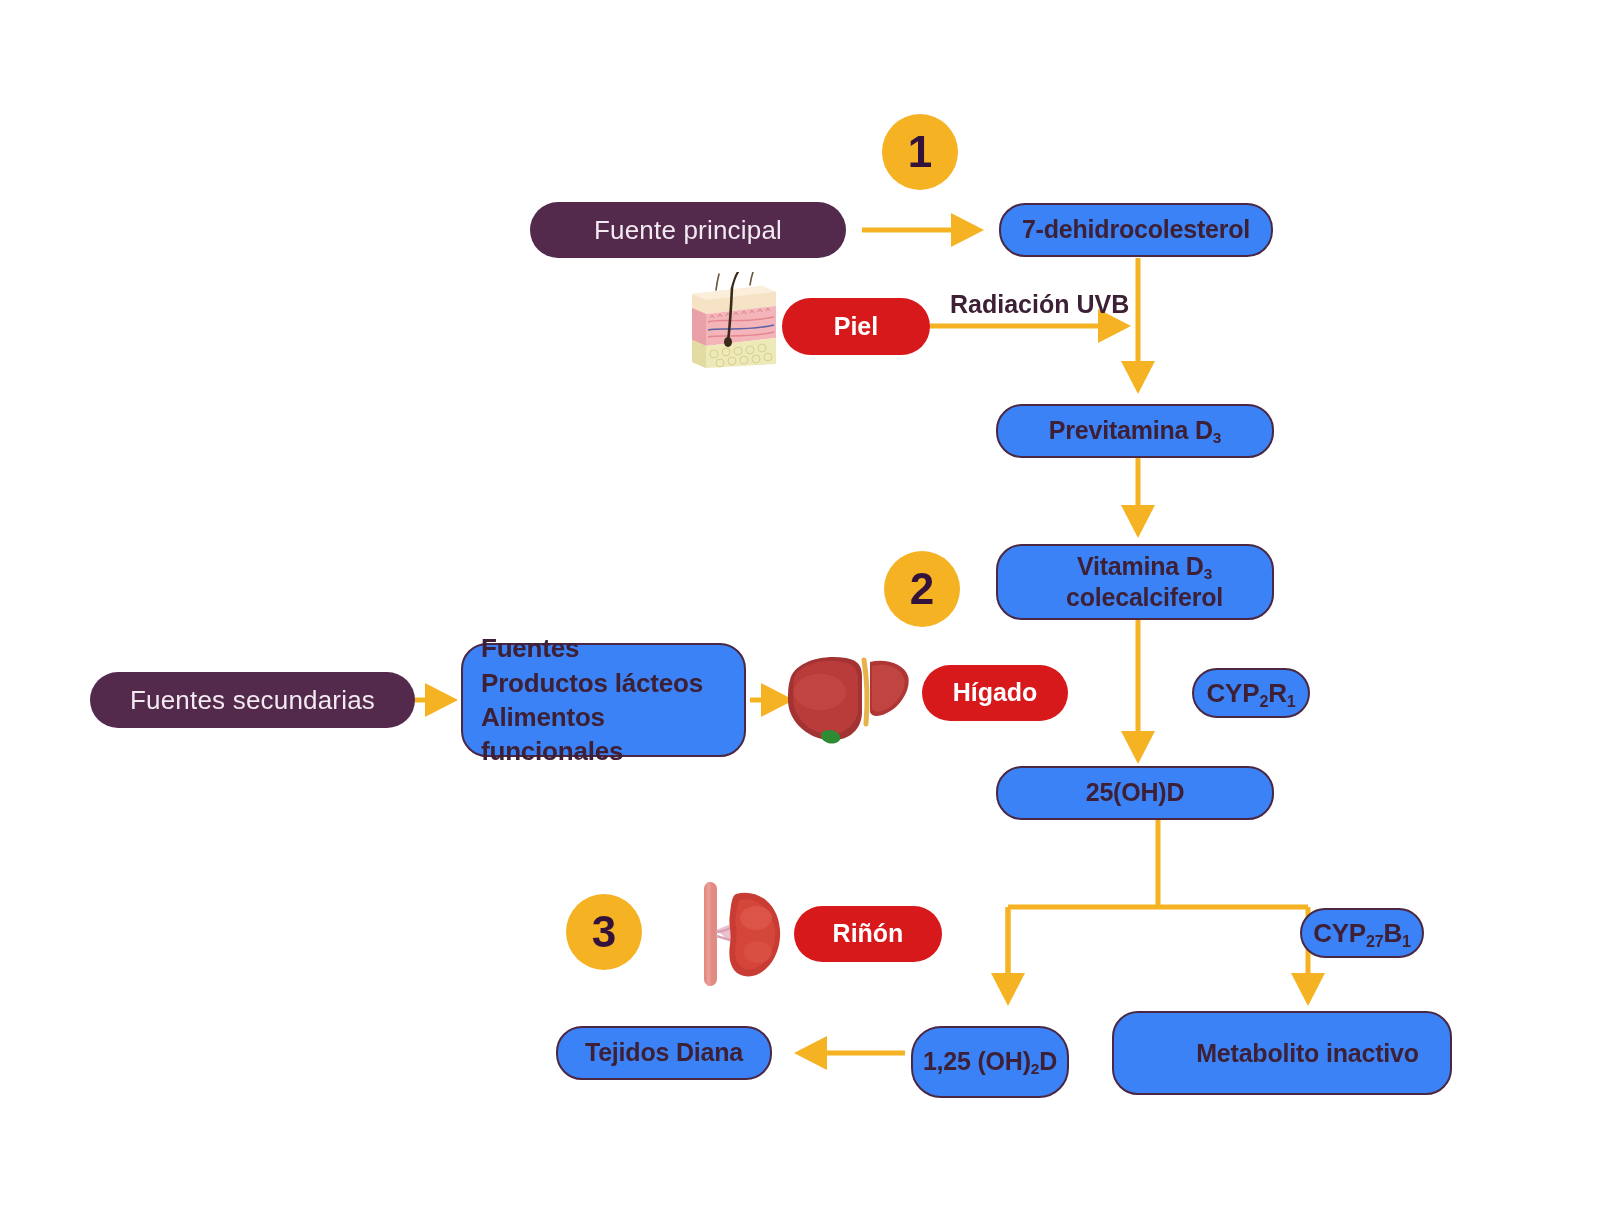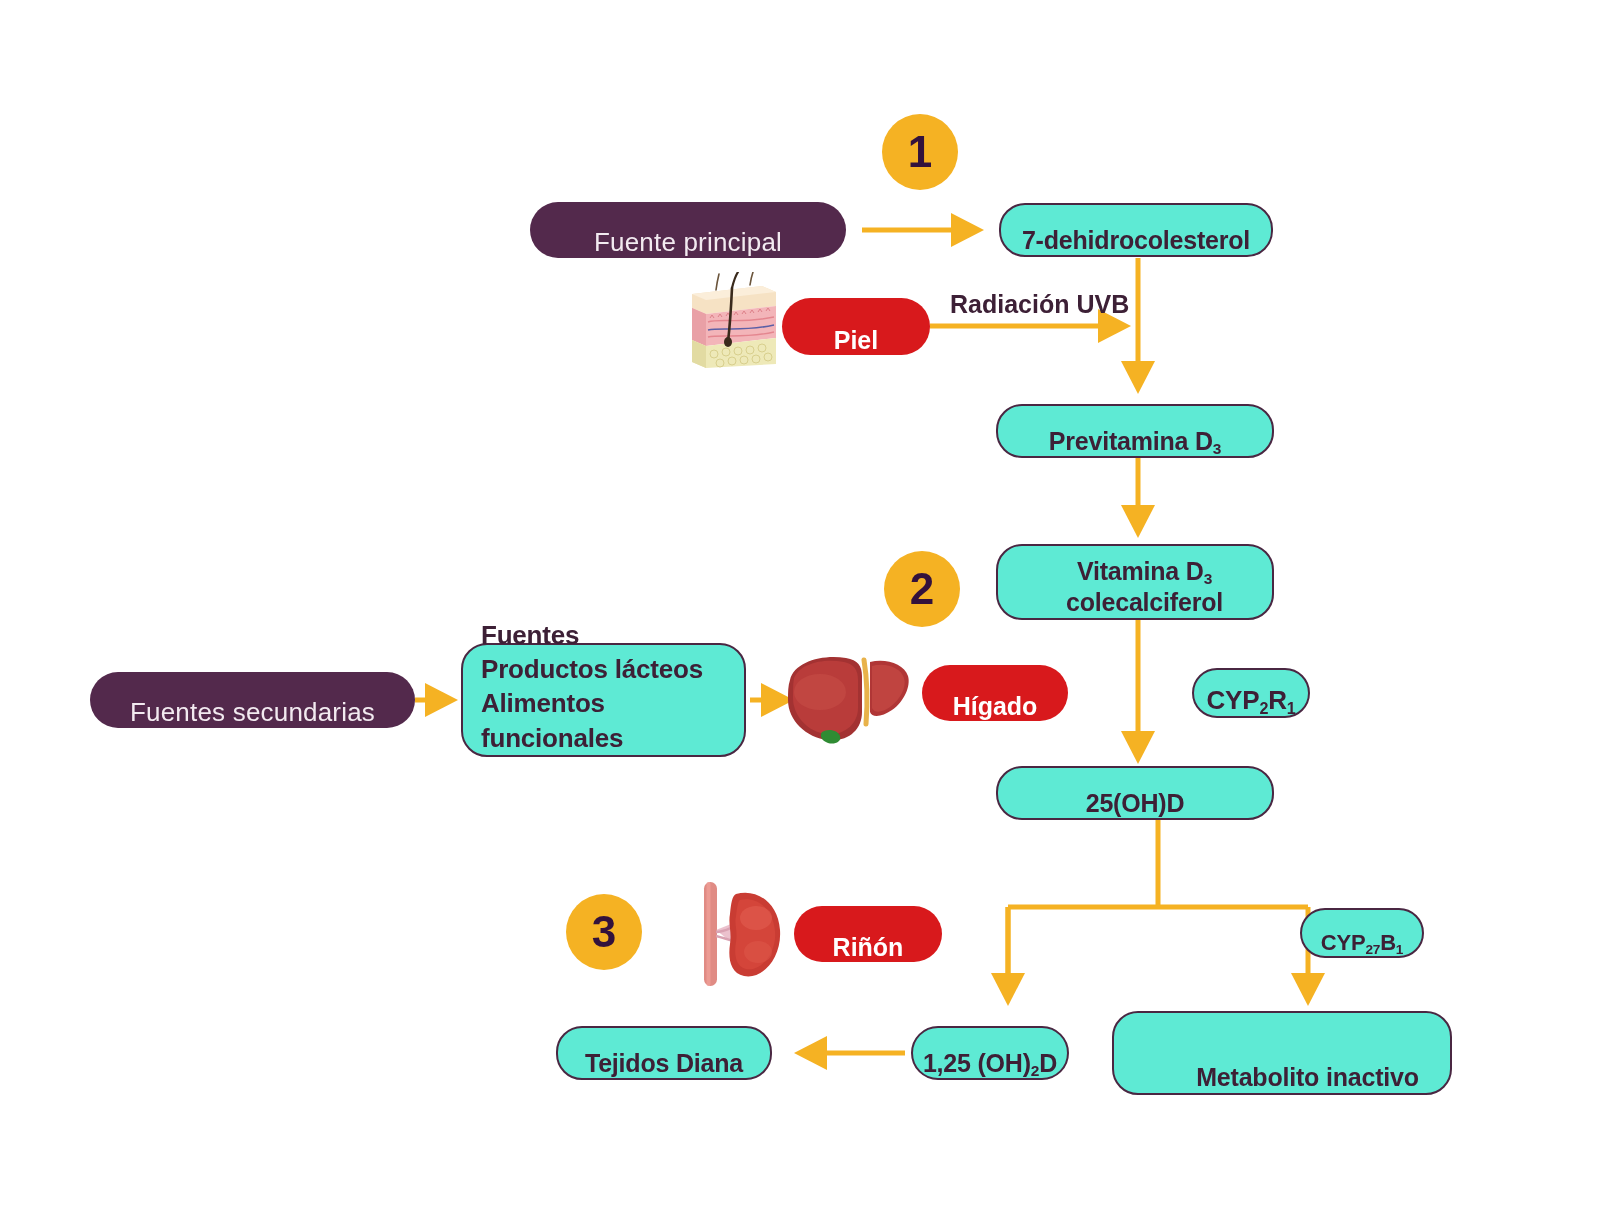--- a/index.html
+++ b/index.html
@@ -14,28 +14,28 @@
     position: relative;
     width: 1600px;
     height: 1206px;
     background: #ffffff;
     overflow: hidden;
   }
   .node {
     position: absolute;
     box-sizing: border-box;
     display: flex;
-    align-items: flex-end;
+    align-items: center;
     justify-content: center;
     text-align: center;
     line-height: 1.18;
   }
   
   .box {
-    background: #5eead4;
+    background: #3b82f6;
     border: 2.5px solid #4a2742;
     border-radius: 26px;
     color: #3d2036;
     font-weight: 700;
     font-size: 25px;
     letter-spacing: -0.2px;
   }
   .box.pill {
     border-radius: 30px;
   }
@@ -199,25 +199,25 @@
   </div>
 
   <div class="node box pill" style="left:1192px; top:668px; width:118px; height:50px; font-size:26px;">
     <span><span>CYP</span><sub>2</sub><span>R</span><sub>1</sub></span>
   </div>
 
   <div class="node box" style="left:996px; top:766px; width:278px; height:54px;">
     <span>25(OH)D</span>
   </div>
 
-  <div class="node box pill" style="left:1300px; top:908px; width:124px; height:50px; font-size:22px;">
+  <div class="node box pill" style="left:1300px; top:908px; width:124px; height:50px; font-size:26px;">
     <span><span>CYP</span><sub>27</sub><span>B</span><sub>1</sub></span>
   </div>
 
-  <div class="node box pill" style="left:911px; top:1026px; width:158px; height:54px;">
+  <div class="node box pill" style="left:911px; top:1026px; width:158px; height:72px;">
     <span><span>1,25 (OH)</span><sub>2</sub><span>D</span></span>
   </div>
 
   <div class="node box" style="left:556px; top:1026px; width:216px; height:54px;">
     <span>Tejidos Diana</span>
   </div>
 
   <div class="node box" style="left:1112px; top:1011px; width:340px; height:84px;padding-left:32px;">
     <span class="ctr-multiline">
       <span>Metabolito inactivo</span><br>

